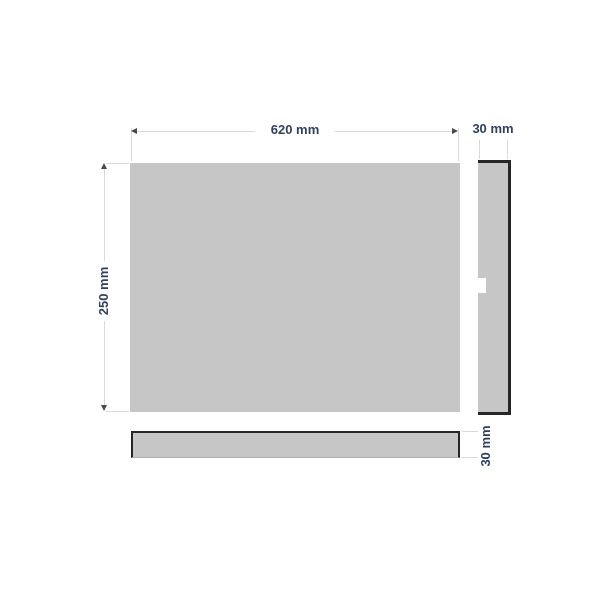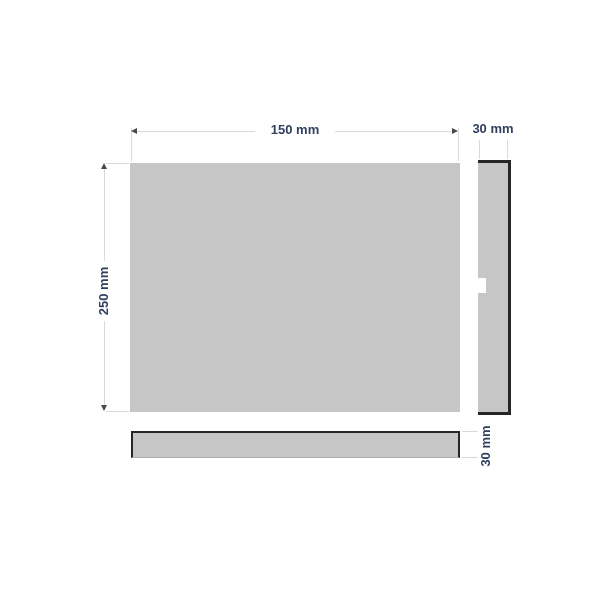--- a/index.html
+++ b/index.html
@@ -86,21 +86,21 @@
   <div class="abs side-panel"></div>
   <div class="abs side-notch"></div>
 
   <div class="abs bottom-panel"></div>
 
   <div class="abs vline" style="left:131px; top:128px; height:33px;"></div>
   <div class="abs vline" style="left:458px; top:128px; height:33px;"></div>
   <div class="abs hline" style="left:133px; top:131px; width:324px;"></div>
   <div class="abs arr arr-left" style="left:131px; top:128px;"></div>
   <div class="abs arr arr-right" style="left:452px; top:128px;"></div>
-  <div class="abs dim-label label-330">150 mm</div>
+  <div class="abs dim-label label-330">620 mm</div>
 
   <div class="abs hline" style="left:106px; top:163px; width:23px;"></div>
   <div class="abs hline" style="left:106px; top:411px; width:23px;"></div>
   <div class="abs vline" style="left:104px; top:165px; height:245px;"></div>
   <div class="abs arr arr-up" style="left:101px; top:163px;"></div>
   <div class="abs arr arr-down" style="left:101px; top:405px;"></div>
   <div class="abs dim-label rot label-250">250 mm</div>
 
   <div class="abs vline" style="left:479px; top:140px; height:19px;"></div>
   <div class="abs vline" style="left:507px; top:140px; height:19px;"></div>

